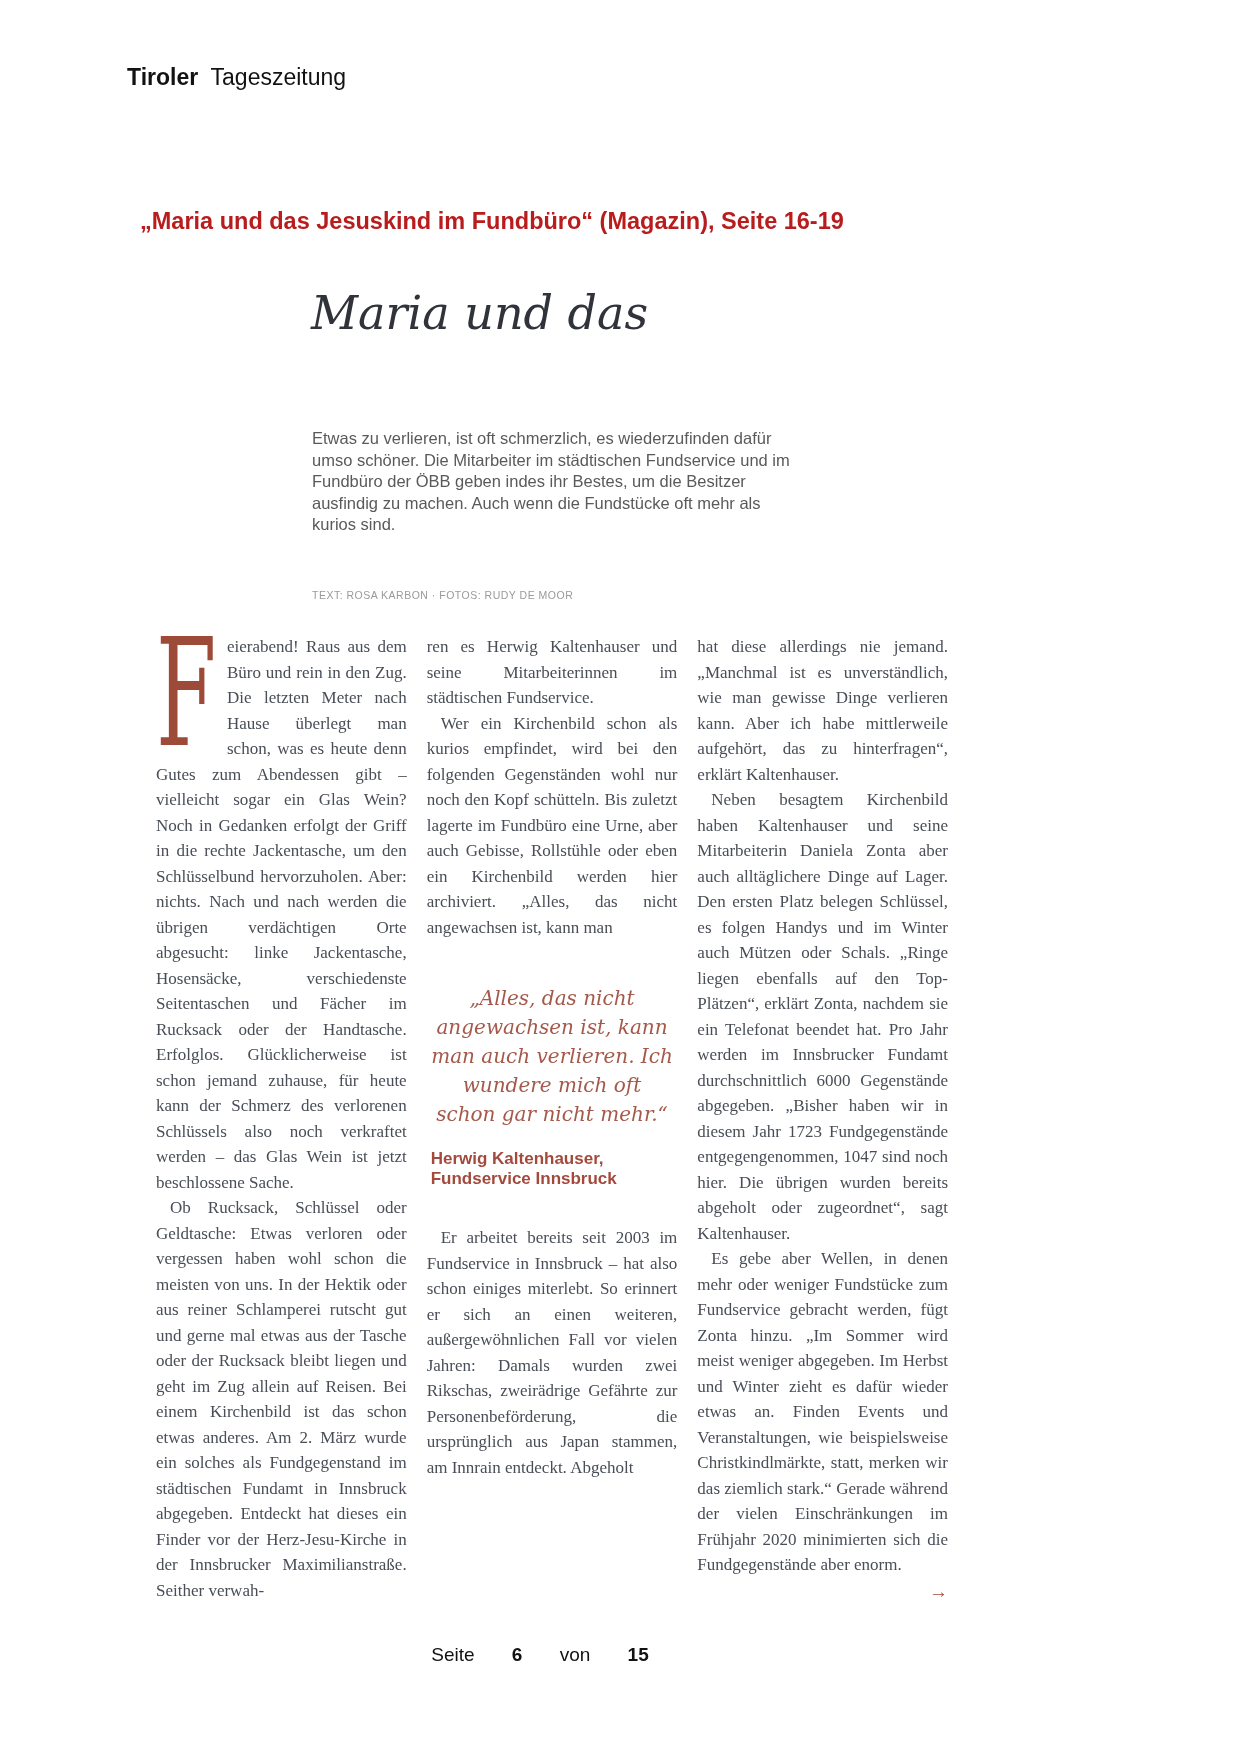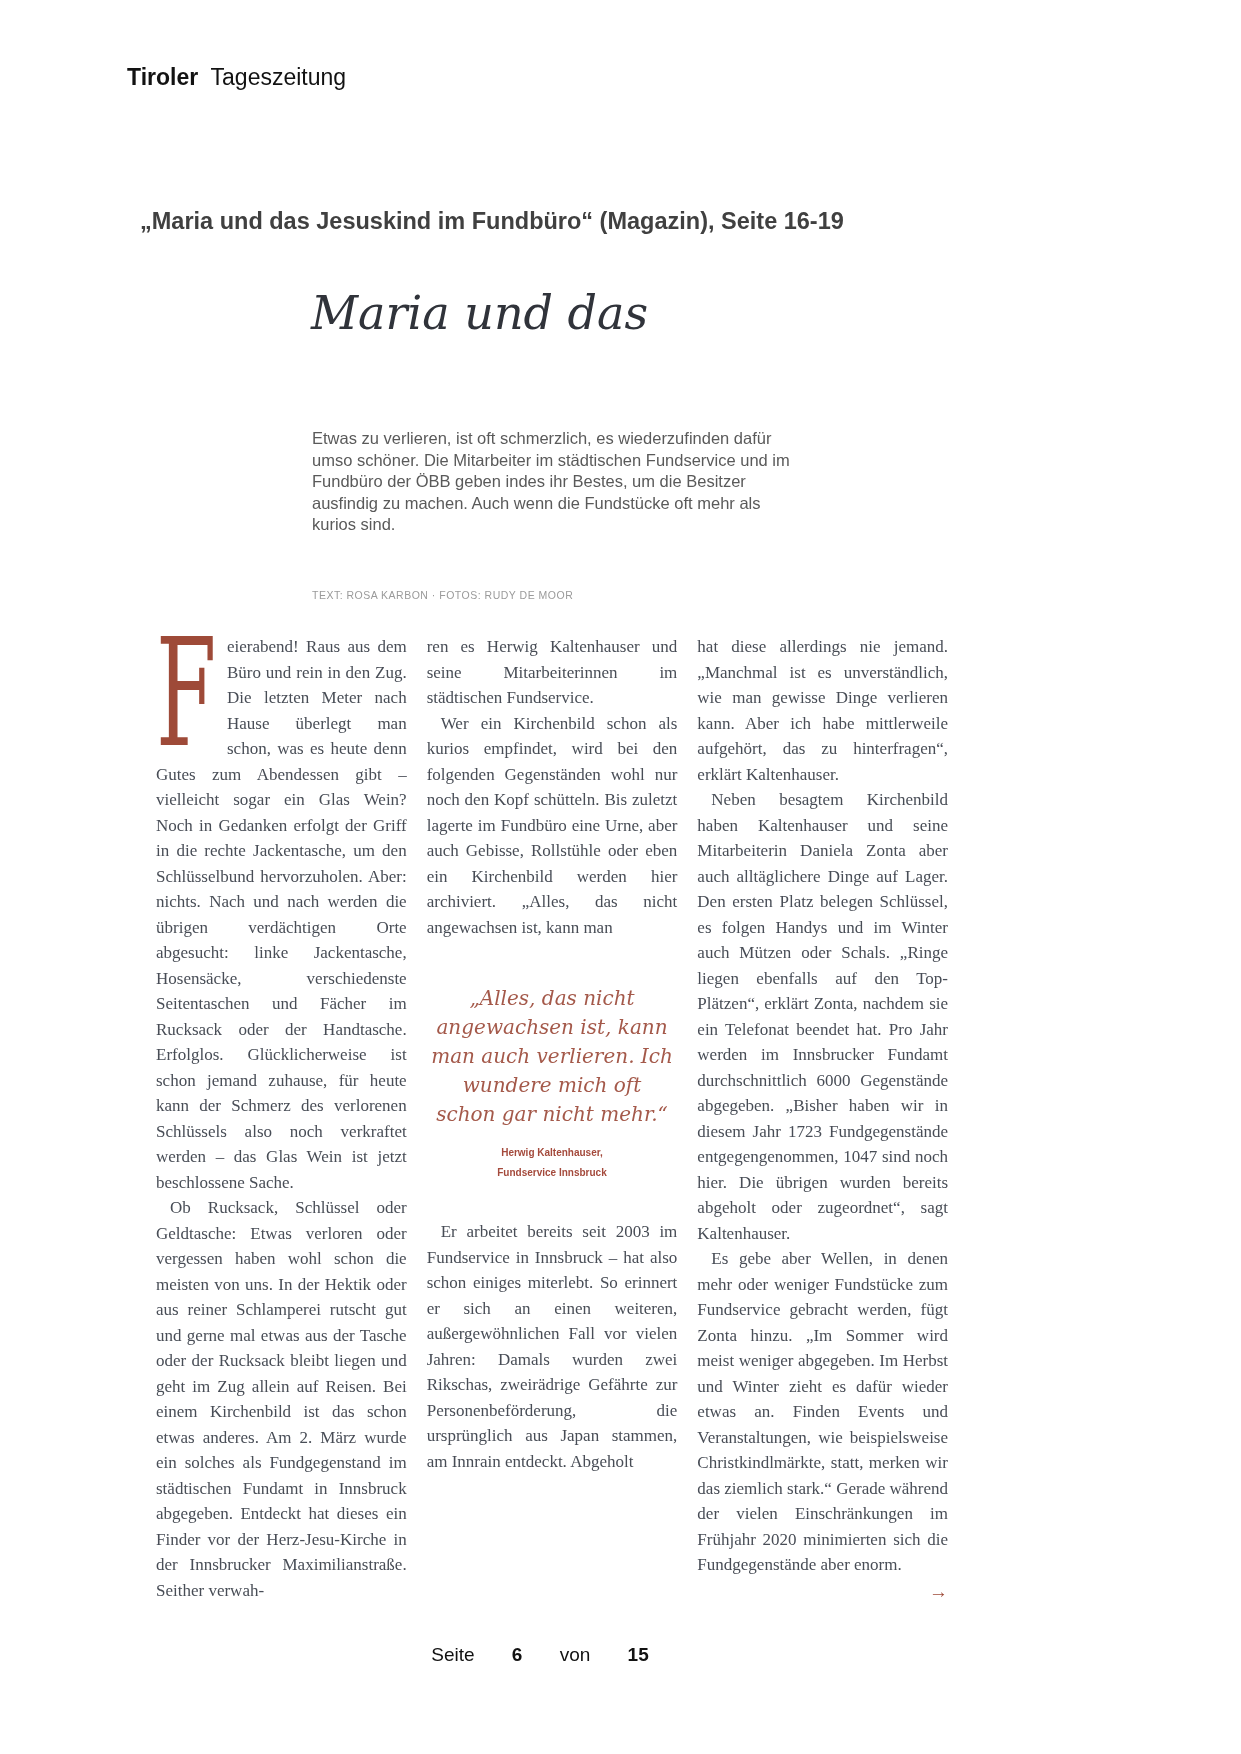--- a/index.html
+++ b/index.html
@@ -4,21 +4,21 @@
 <style>
   html,body{margin:0;padding:0;background:#ffffff;}
   .page{position:relative;width:1080px;height:1754px;background:#ffffff;overflow:hidden;
         font-family:"Liberation Sans",sans-serif;color:#1a1a1a;}
 
   .masthead{position:absolute;left:127px;top:64px;font-size:23px;color:#121212;}
   .masthead .pub-bold{font-weight:bold;}
   .masthead .pub-rest{margin-left:6px;}
 
   .clip-title{position:absolute;left:140px;top:208px;font-size:23.5px;font-weight:bold;
-              color:#404040;white-space:nowrap;}
+              color:#b91c1c;white-space:nowrap;}
 
   .article-title{position:absolute;left:311px;top:285px;
                  font-family:"DejaVu Serif",serif;font-style:italic;font-weight:normal;
                  font-size:46px;line-height:57px;color:#30333a;margin:0;}
 
   .article-lead{position:absolute;left:312px;top:428px;width:482px;
                 font-size:16.5px;line-height:21.5px;color:#5a5a5a;}
 
   .article-byline{position:absolute;left:312px;top:589px;font-size:10.5px;letter-spacing:0.5px;
                   color:#9a9a9a;}
@@ -30,22 +30,22 @@
   .col p.indent{text-indent:14px;}
 
   .dropcap{float:left;width:58px;height:127px;position:relative;margin-right:13px;}
   .dropcap span{position:absolute;top:-16px;left:0;font-family:"DejaVu Serif",serif;
                 font-size:150px;line-height:1;color:#9e4a38;transform:scaleX(0.58);
                 transform-origin:0 0;}
 
   .pullquote-block{margin:44px 4px 36px;text-align:center;}
   .pullquote-text{font-family:"DejaVu Serif",serif;font-style:italic;font-size:20px;
                   line-height:29px;color:#a4594a;text-align:center;}
-  .pullquote-attr{margin-top:14px;font-family:"Liberation Sans",sans-serif;font-weight:bold;
-                  font-size:10px;line-height:20px;color:#a44a3c;text-align:center;}
+  .pullquote-attr{margin-top:20px;font-family:"Liberation Sans",sans-serif;font-weight:bold;
+                  font-size:17px;line-height:20px;color:#a44a3c;text-align:left;}
   .pullquote-attr span{display:block;}
 
   .continuation-arrow{position:absolute;right:0;bottom:-1px;color:#9e4a38;font-size:19px;
                       font-weight:bold;background:#fff;padding-left:8px;}
 
   .page-footer{position:absolute;left:0;right:0;top:1644px;text-align:center;font-size:19px;
                color:#121212;}
   .page-footer .b{font-weight:bold;}
   .page-footer span{margin:0 16px;text-align:center;}
 </style>

